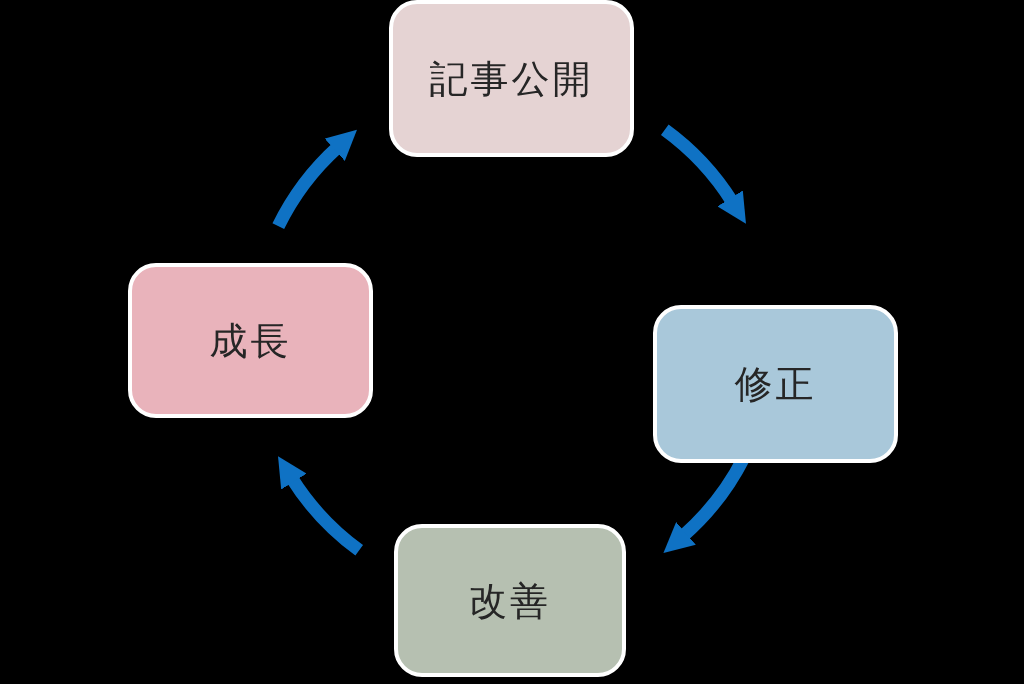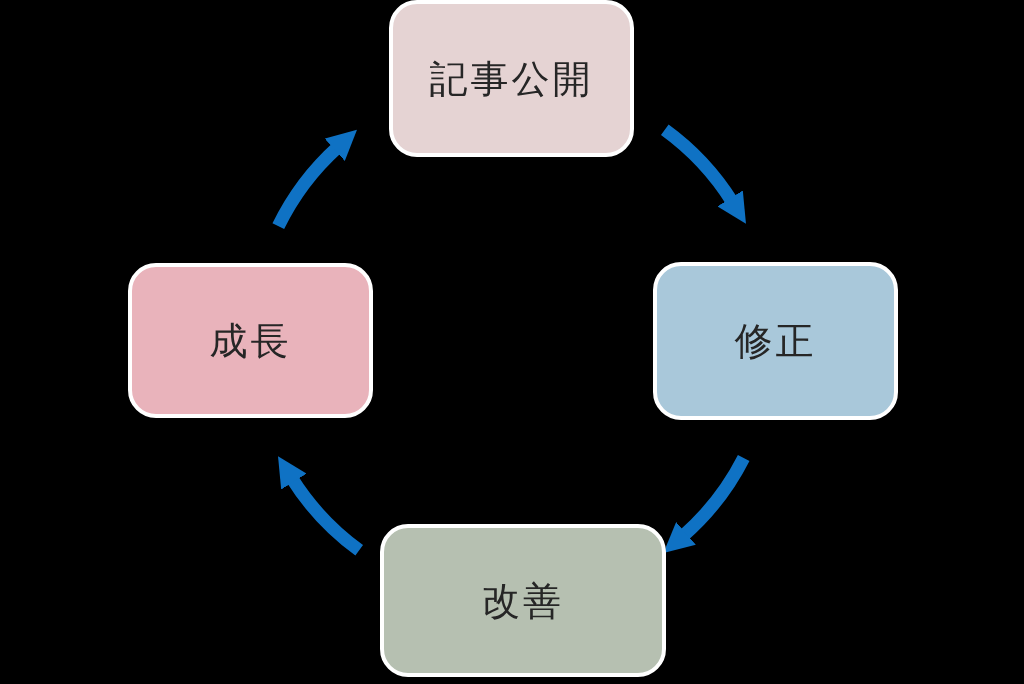--- a/index.html
+++ b/index.html
@@ -35,21 +35,21 @@
   .node-label {
     color: var(--text-color, #2b2b2b);
     font-size: 38px;
     font-weight: 300;
     letter-spacing: 3px;
     line-height: 1;
     white-space: nowrap;
   }
   .node-publish { left: 389px; top: 0px;   width: 245px; height: 157px; }
   .node-fix     { left: 653px; top: 262px; width: 245px; height: 158px; }
-  .node-improve { left: 380px; top: 524px; width: 286px; height: 153px; text-align: right; }
+  .node-improve { left: 394px; top: 524px; width: 232px; height: 153px; text-align: right; }
   .node-grow    { left: 128px; top: 263px; width: 245px; height: 155px; }
 </style>
 </head>
 <body>
 
 <div class="canvas" style="background-color: rgb(0, 0, 0); --text-color: #262626; --border-color: #ffffff;">
 
   <svg class="arrow-layer" viewBox="0 0 1024 684" style="color: rgb(15, 114, 196);">
     <defs>
       <marker id="ah" viewBox="0 0 10 10" refX="1.5" refY="5" markerWidth="2.3" markerHeight="2.3" orient="auto" markerUnits="strokeWidth">
@@ -59,21 +59,21 @@
     <path d="M 664.8 129.7 A 260 260 0 0 1 732.5 202.2" fill="none" stroke="currentColor" stroke-width="13" marker-end="url(#ah)"></path>
     <path d="M 743.7 458.0 A 260 260 0 0 1 682.6 536.3" fill="none" stroke="currentColor" stroke-width="13" marker-end="url(#ah)"></path>
     <path d="M 359.2 550.3 A 260 260 0 0 1 291.5 477.8" fill="none" stroke="currentColor" stroke-width="13" marker-end="url(#ah)"></path>
     <path d="M 278.3 226.1 A 260 260 0 0 1 338.1 146.8" fill="none" stroke="currentColor" stroke-width="13" marker-end="url(#ah)"></path>
   </svg>
 
   <div class="node node-publish" style="background-color: rgb(229, 211, 211);">
     <span class="node-label">記事公開</span>
   </div>
 
-  <div class="node node-fix" style="background-color: rgb(169, 200, 218);">
+  <div class="node node-fix" style="background-color: rgb(169, 200, 218); margin-top: 43px;">
     <span class="node-label">修正</span>
   </div>
 
   <div class="node node-improve" style="background-color: rgb(182, 192, 177);">
     <span class="node-label">改善</span>
   </div>
 
   <div class="node node-grow" style="background-color: rgb(233, 179, 187);">
     <span class="node-label">成長</span>
   </div>

